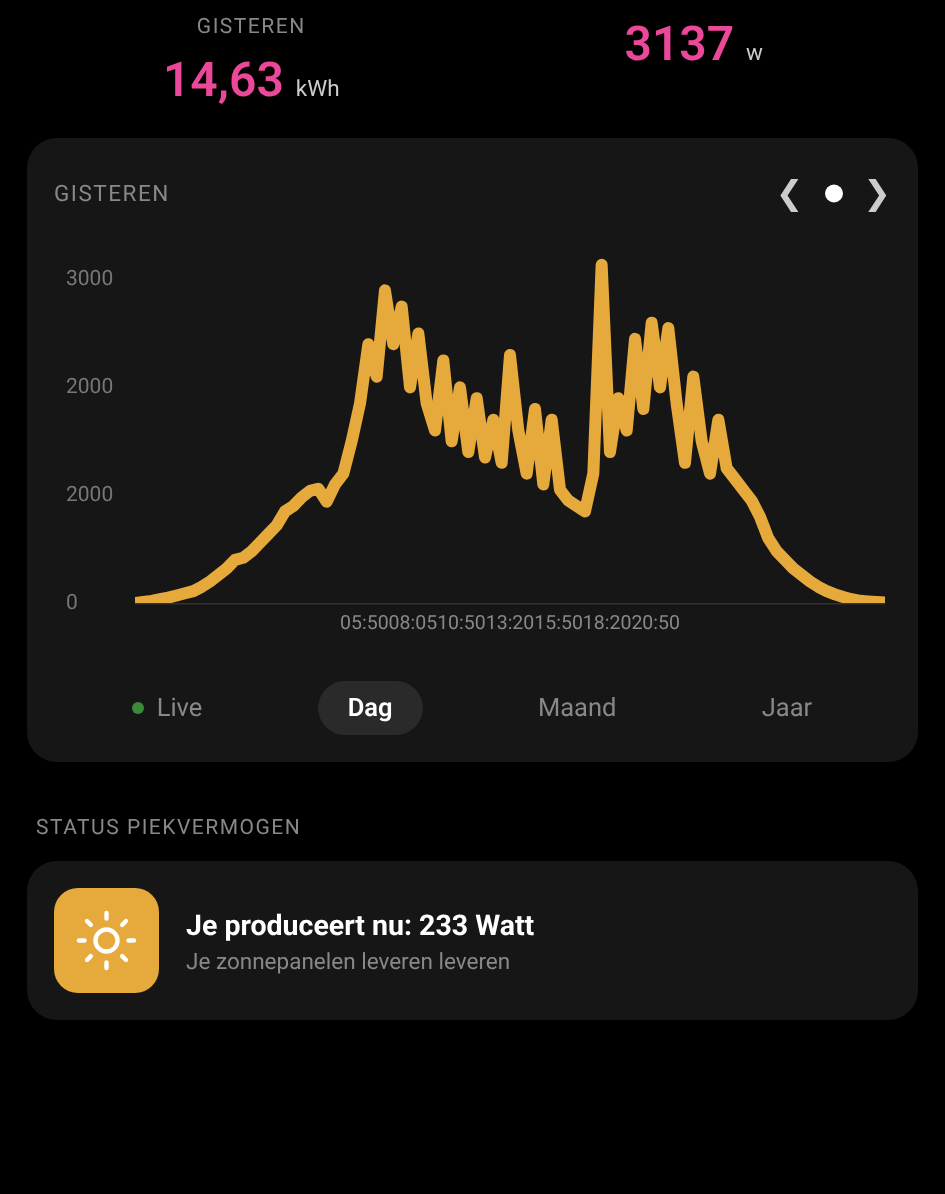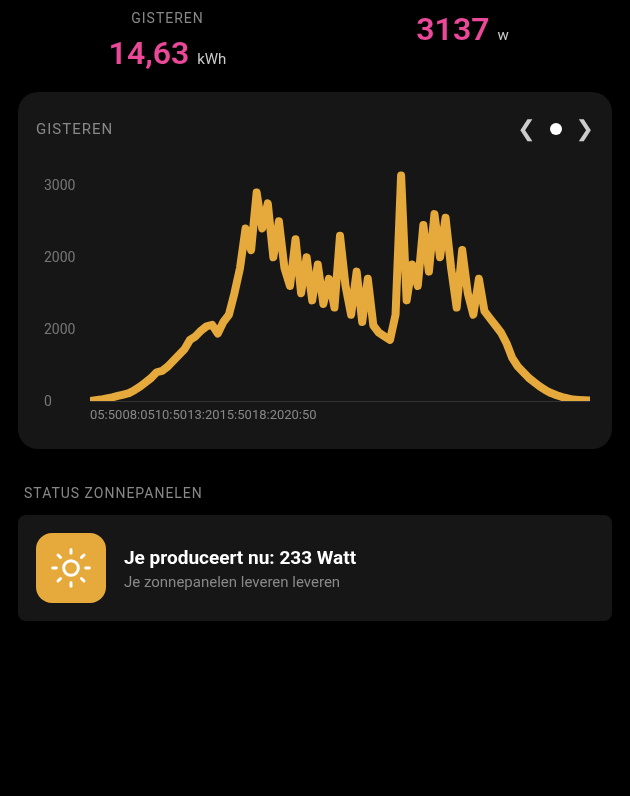--- a/index.html
+++ b/index.html
@@ -96,21 +96,21 @@
     position: absolute;
     left: 0; right: 0;
     height: 1px;
     background: #333;
   }
   .x-ticks {
     position: absolute;
     left: 46px; right: 4px; bottom: 0;
     height: 24px;
     display: flex;
-    justify-content: flex-start;
+    justify-content: center;
   }
   .x-tick {
     color: #888;
     font-size: 13px;
   }
   .tabs {
     display: flex;
     align-items: center;
     justify-content: space-around;
     margin-top: 22px;
@@ -137,21 +137,21 @@
     background: #3a8a3a;
   }
   .section-label {
     color: #888;
     font-size: 14px;
     letter-spacing: 1px;
     margin: 36px 24px 14px;
   }
   .status-card {
     background: #161616;
-    border-radius: 8px;
+    border-radius: 20px;
     margin: 0 18px;
     padding: 18px;
     display: flex;
     align-items: center;
     gap: 18px;
   }
   .sun-icon {
     width: 70px; height: 70px;
     border-radius: 16px;
     background: #e6a93b;
@@ -218,23 +218,38 @@
         <div class="x-tick">05:50</div>
         <div class="x-tick">08:05</div>
         <div class="x-tick">10:50</div>
         <div class="x-tick">13:20</div>
         <div class="x-tick">15:50</div>
         <div class="x-tick">18:20</div>
         <div class="x-tick">20:50</div>
       </div>
   </div>
 
+  <div class="tabs">
+    <div class="tab">
+      <span class="live-dot"></span>
+      <span>Live</span>
+    </div>
+    <div class="tab active">
+      <span>Dag</span>
+    </div>
+    <div class="tab">
+      <span>Maand</span>
+    </div>
+    <div class="tab">
+      <span>Jaar</span>
+    </div>
+  </div>
 </div>
 
-<div class="section-label">STATUS ZONNEPANELEN</div>
+<div class="section-label">STATUS PIEKVERMOGEN</div>
 
 <div class="status-card">
   <div class="sun-icon">
     <svg viewBox="0 0 24 24" fill="none" stroke="#fff" stroke-width="1.6" stroke-linecap="round">
       <circle cx="12" cy="12" r="4"></circle>
       <line x1="12" y1="2" x2="12" y2="4"></line>
       <line x1="12" y1="20" x2="12" y2="22"></line>
       <line x1="4.9" y1="4.9" x2="6.3" y2="6.3"></line>
       <line x1="17.7" y1="17.7" x2="19.1" y2="19.1"></line>
       <line x1="2" y1="12" x2="4" y2="12"></line>

